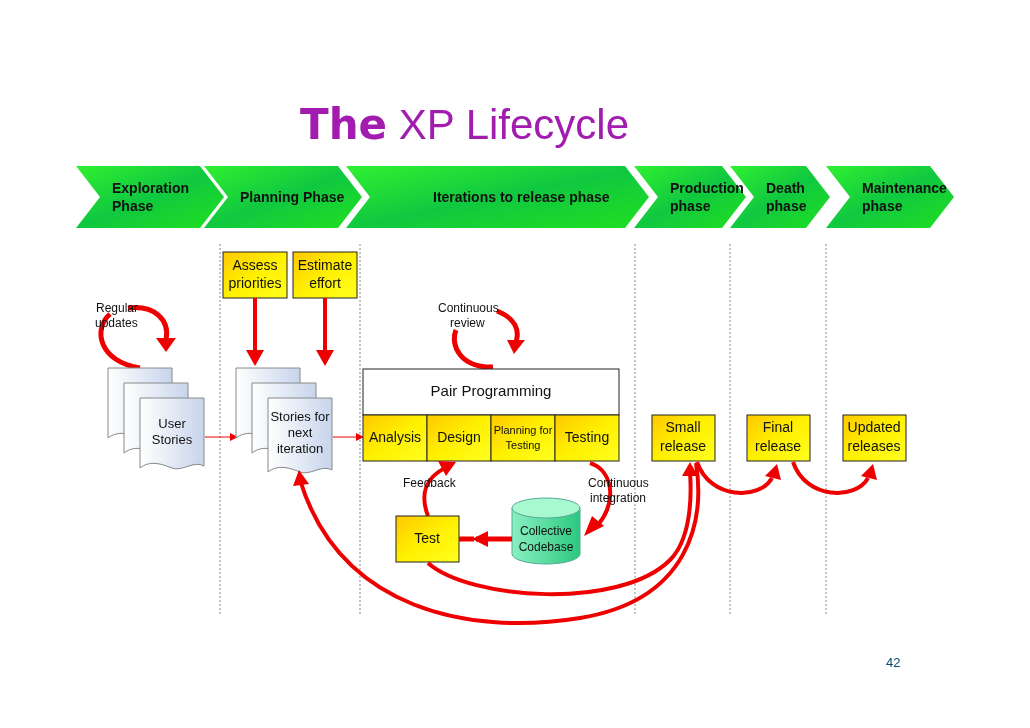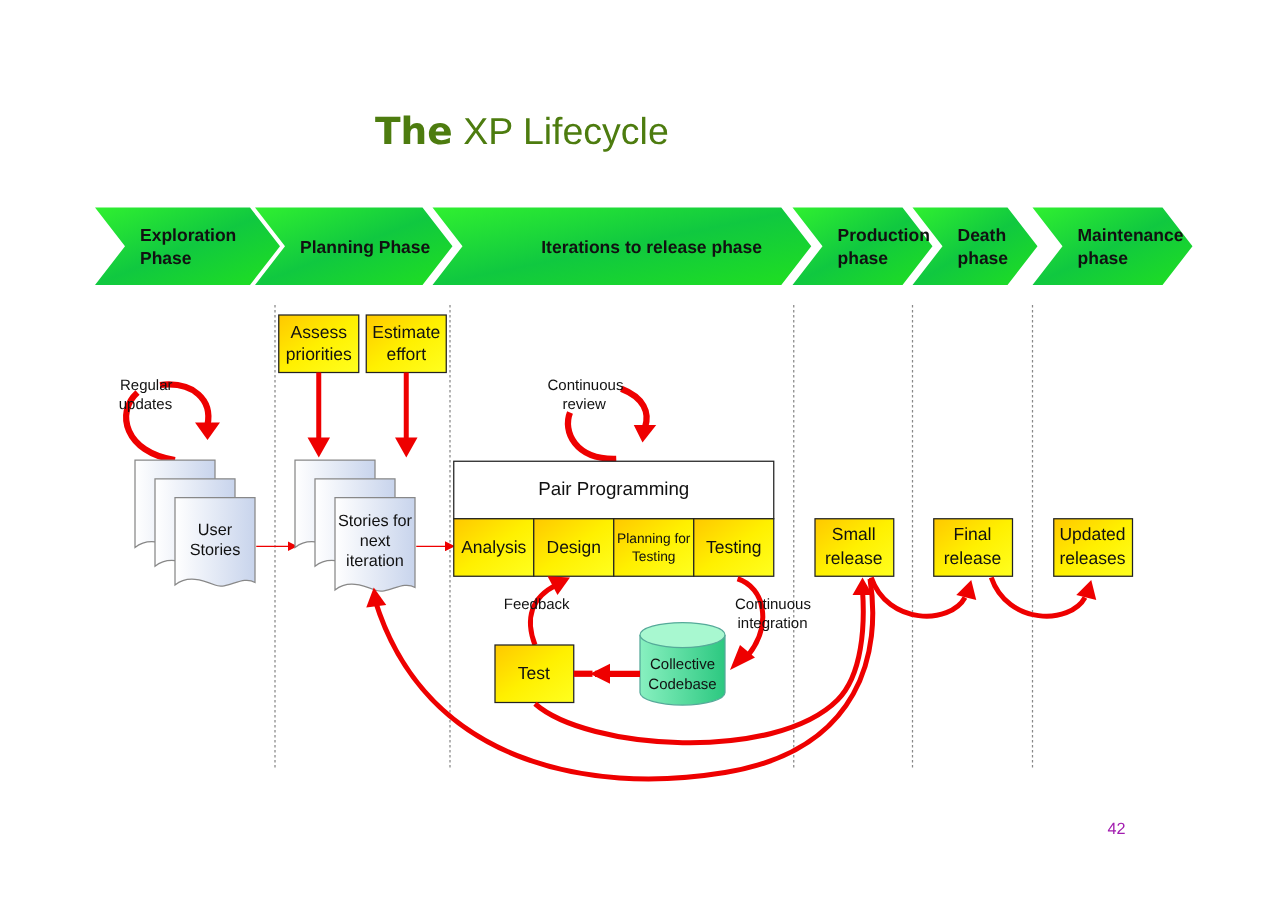--- a/index.html
+++ b/index.html
@@ -1,21 +1,21 @@
 <!DOCTYPE html>
 <html><head>
 <meta charset="utf-8">
 <style>
   html,body{margin:0;padding:0;background:#fff;}
   body{width:1030px;height:728px;position:relative;overflow:hidden;font-family:"Liberation Sans",sans-serif;}
-  .title{position:absolute;left:300px;top:88px;font-size:30px;color:#4d7c0f;font-family:"DejaVu Sans",sans-serif;letter-spacing:0px;}
+  .title{position:absolute;left:300px;top:100px;font-size:42px;color:#a21caf;font-family:"DejaVu Sans",sans-serif;letter-spacing:0px;}
   .title .bold{font-weight:bold;font-family:"DejaVu Sans",sans-serif;}
   .title .light{font-family:"Liberation Sans",sans-serif;font-weight:normal;}
   svg{position:absolute;left:0;top:0;}
-  .pagenum{position:absolute;left:886px;top:655px;font-size:13px;color:#a21caf;font-family:"Liberation Sans",sans-serif;}
+  .pagenum{position:absolute;left:886px;top:655px;font-size:13px;color:#0c4a6e;font-family:"Liberation Sans",sans-serif;}
   .lbl{font-family:"Liberation Sans",sans-serif;}
 </style>
 </head>
 <body>
 
 <div class="title"><span class="bold">The</span><span class="light"> XP Lifecycle</span></div>
 
 <svg width="1030" height="728" viewBox="0 0 1030 728">
   <defs>
     <linearGradient id="gGreen" x1="0" y1="0" x2="1" y2="1">

